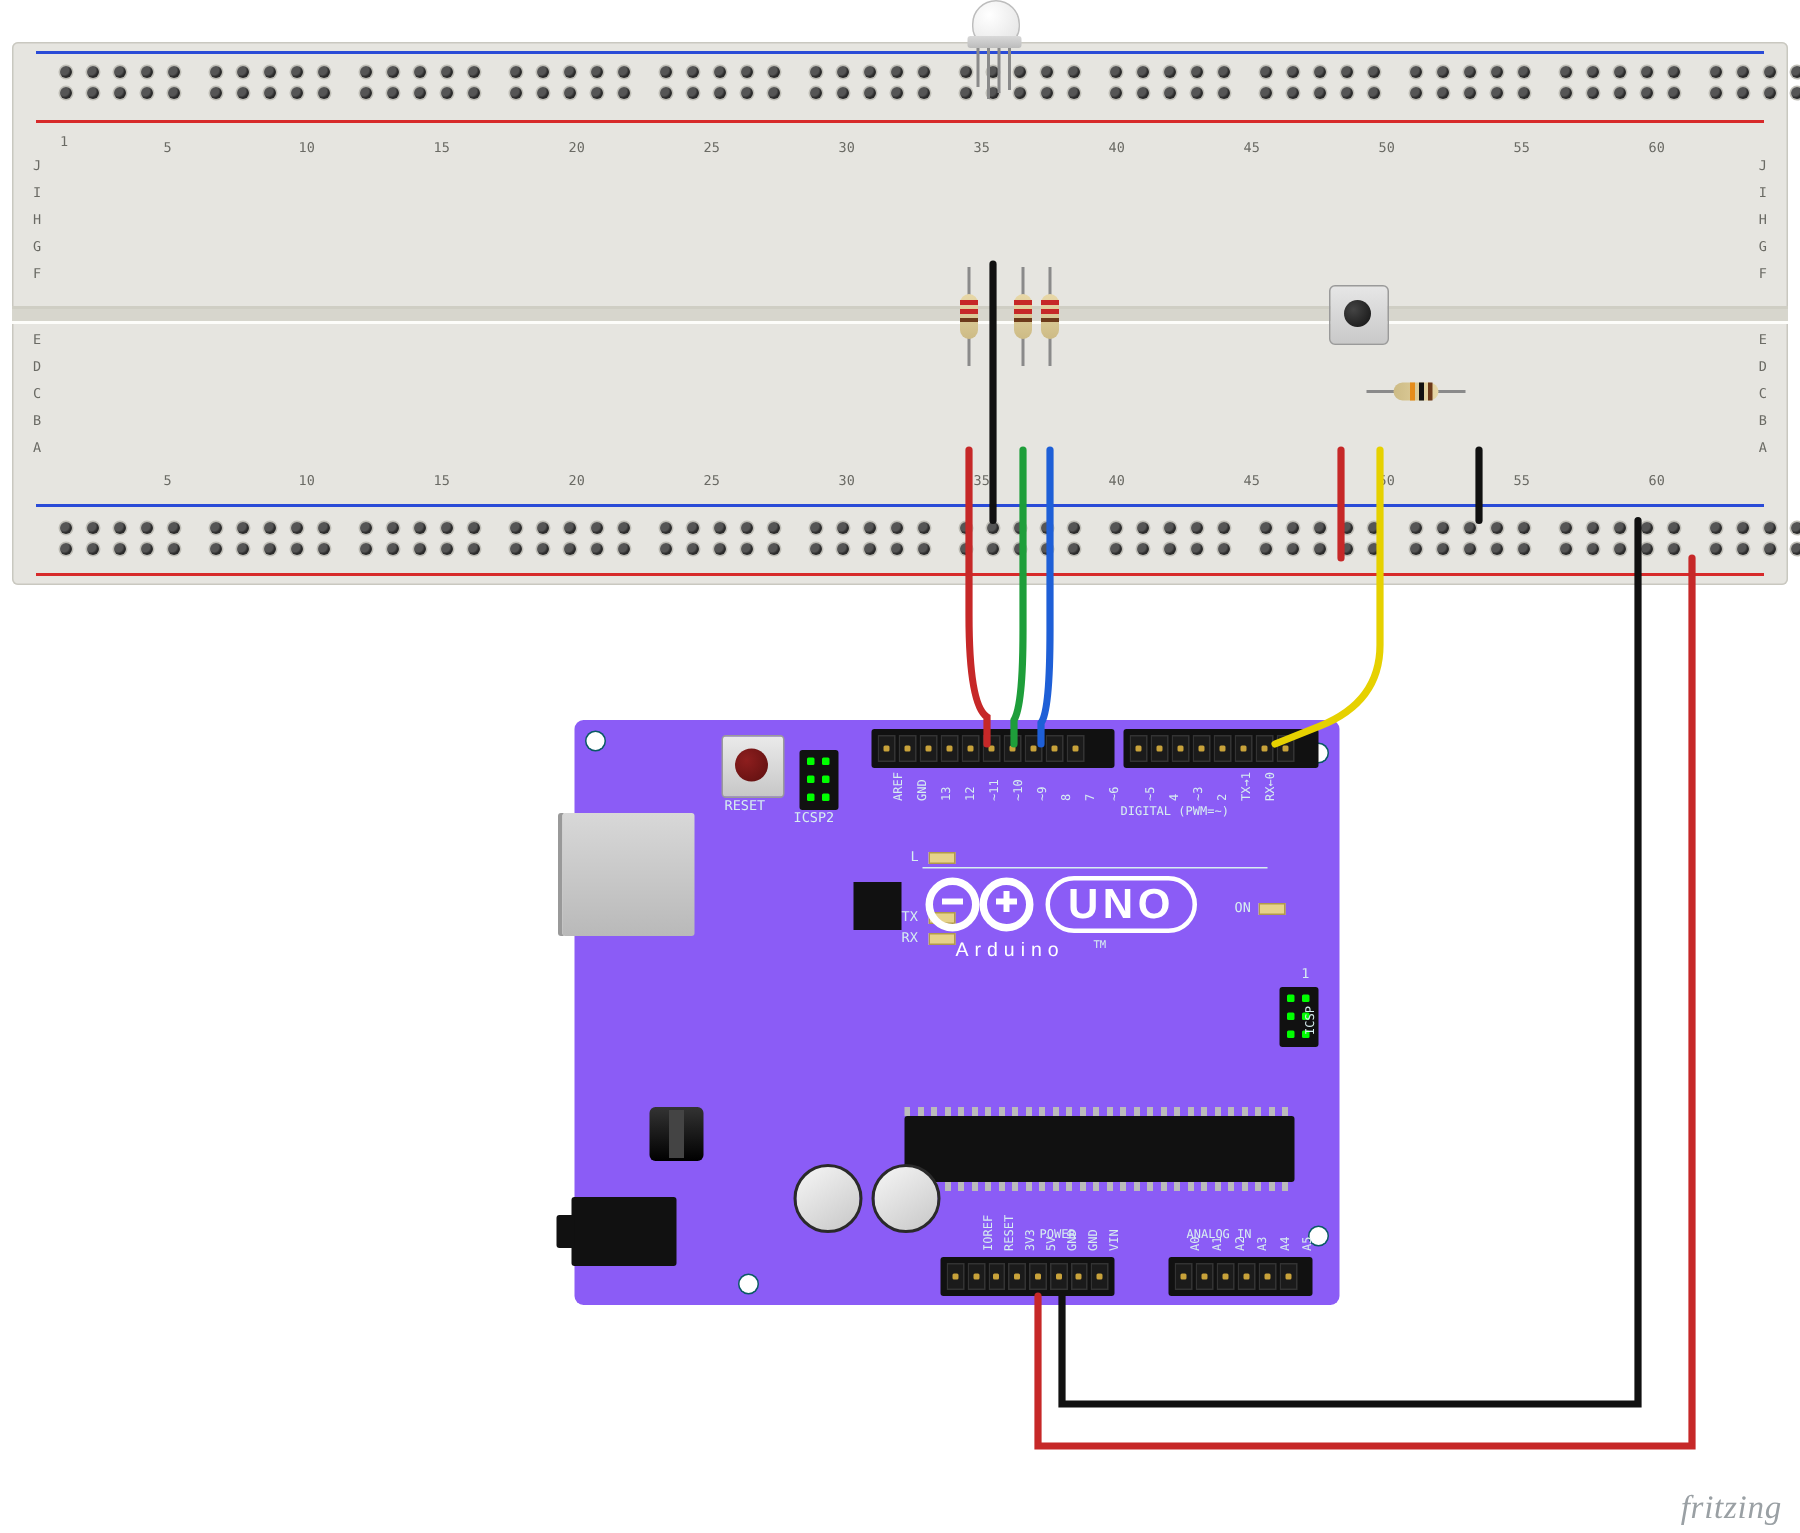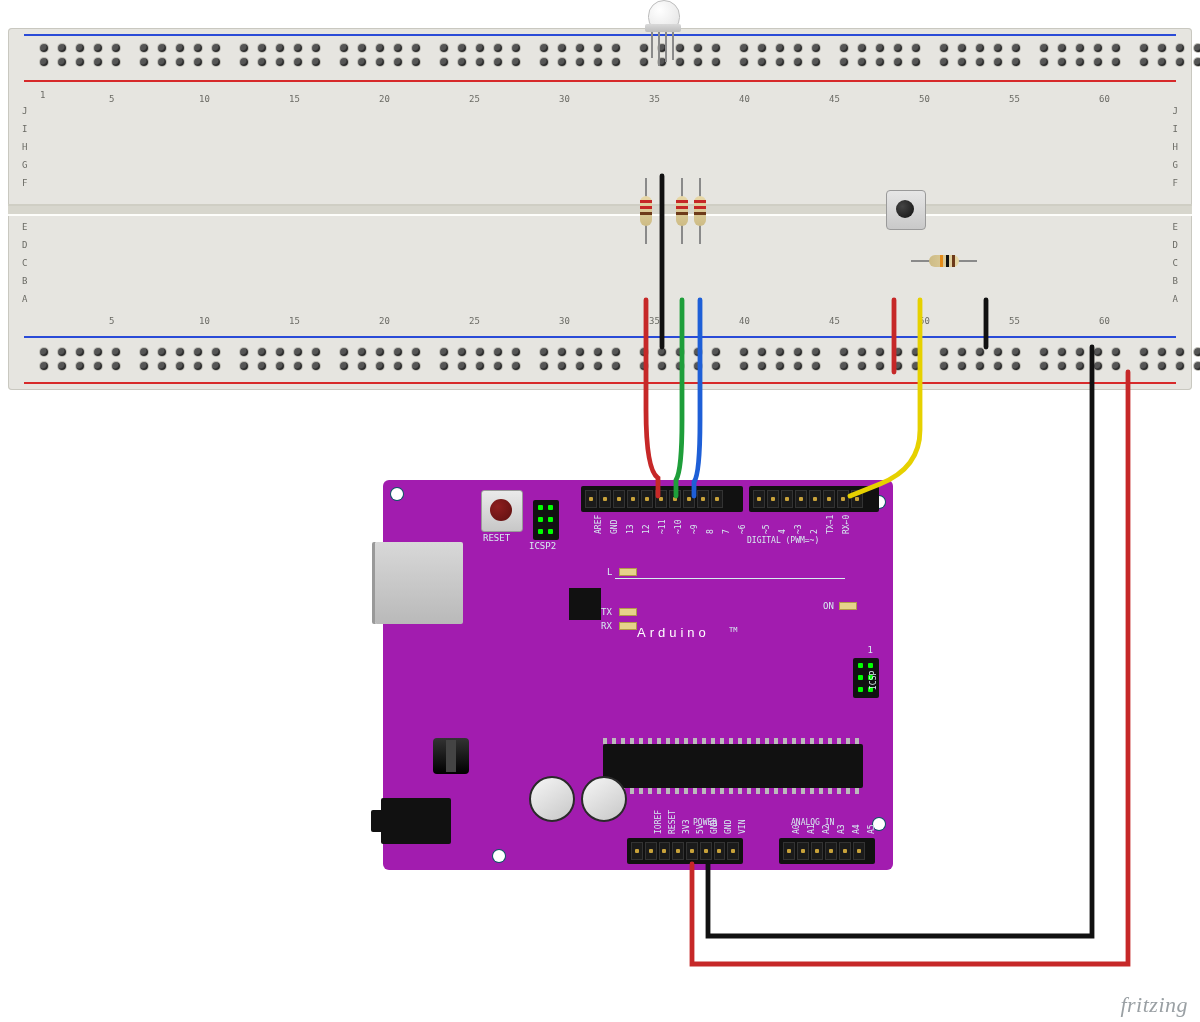--- a/index.html
+++ b/index.html
@@ -82,21 +82,21 @@
     color: #6a6a64;
     font-family: monospace;
   }
   
   .arduino {
     position: absolute;
     left: 383px;
     top: 480px;
     width: 510px;
     height: 390px;
-    background: #a21caf;
+    background: #8b5cf6;
     border-radius: 6px;
   }
   .arduino .hole {
     width: 12px; height: 12px; border-radius: 50%;
     background: #fff; box-shadow: 0 0 0 1px #0a5a64;
     position: absolute;
   }
   .arduino .usb {
     position: absolute;
     left: -8px; top: 62px;
@@ -1326,20 +1326,28 @@
     <div class="hlabel" style="left:224px; top:88px">L</div>
     <div class="smd-led" style="left:236px; top:128px"></div>
     <div class="hlabel" style="left:218px; top:128px">TX</div>
     <div class="smd-led" style="left:236px; top:142px"></div>
     <div class="hlabel" style="left:218px; top:142px">RX</div>
     <div class="smd-led" style="left:456px; top:122px"></div>
     <div class="hlabel" style="left:440px; top:122px">ON</div>
 
     <div class="silkline" style="left:232px; top:98px; width:230px; height:1px"></div>
 
+    <div class="brand">
+      <div class="mark">
+        <div class="loops"></div>
+        <div class="minus"></div>
+        <div class="plus"></div>
+      </div>
+      <div class="uno">UNO</div>
+    </div>
     <div class="brand-sub">Arduino</div>
     <div class="hlabel" style="left:346px; top:146px; font-size:7px">TM</div>
 
     <div class="chip-dip"></div>
 
     <div class="caps">
         <div class="c"></div>
         <div class="c"></div>
       </div>
     <div class="crystal"></div>

